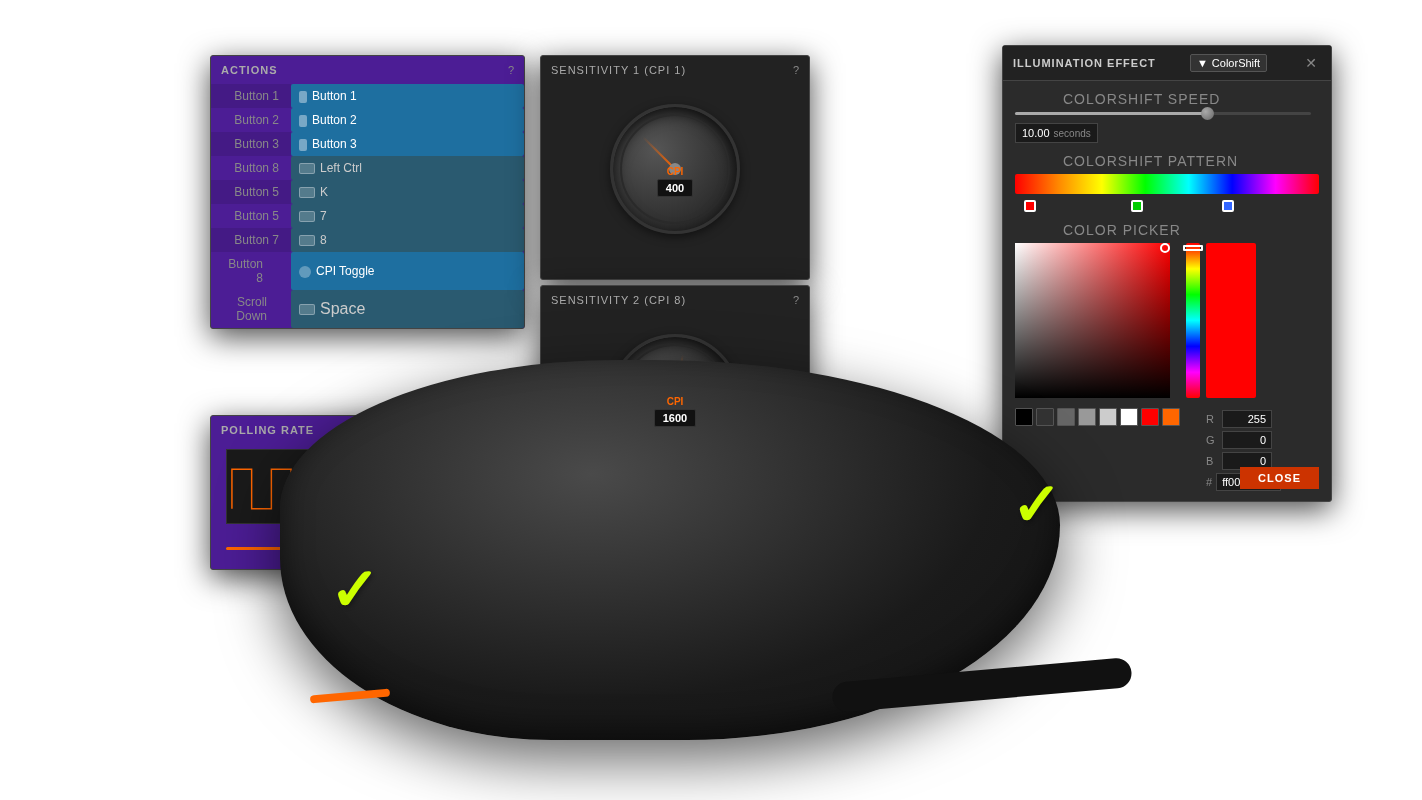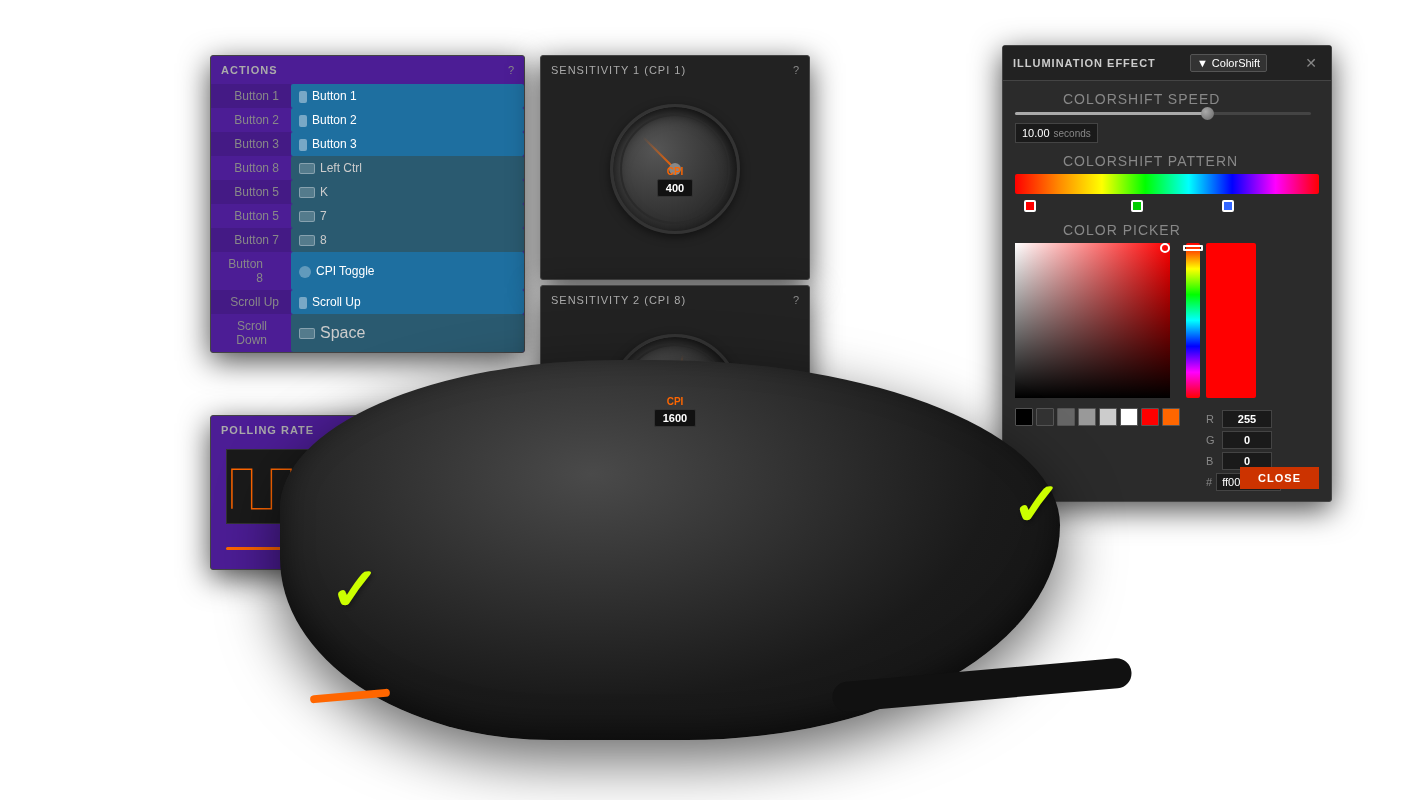--- a/index.html
+++ b/index.html
@@ -432,22 +432,21 @@
       font-size: 11px;
       width: 12px;
     }
     .rgb-input {
       background: #1a1a1a;
       border: 1px solid #444;
       color: #fff;
       font-size: 11px;
       padding: 2px 5px;
       width: 50px;
-      text-align: center;
-      font-weight: bold;
+      text-align: right;
     }
     .hex-row {
       display: flex;
       align-items: center;
       gap: 4px;
       margin-top: 2px;
     }
     .hex-label {
       color: #888;
       font-size: 11px;
@@ -531,24 +530,20 @@
           <td style="color: rgb(136, 136, 136); text-align: right; padding-right: 12px; font-size: 12px; width: 80px;">Button 5</td>
           <td style="padding: 5px 8px; font-size: 12px; border-radius: 2px; color: rgb(204, 204, 204); background: rgb(42, 90, 112);"><span style="display: inline-block; width: 16px; height: 11px; background: rgba(255, 255, 255, 0.2); border-radius: 2px; margin-right: 5px; vertical-align: middle; border: 1px solid rgba(255, 255, 255, 0.3);"></span>7</td>
         </tr>
         <tr style="background: rgba(0, 0, 0, 0.1);">
           <td style="color: rgb(136, 136, 136); text-align: right; padding-right: 12px; font-size: 12px; width: 80px;">Button 7</td>
           <td style="padding: 5px 8px; font-size: 12px; border-radius: 2px; color: rgb(204, 204, 204); background: rgb(42, 90, 112);"><span style="display: inline-block; width: 16px; height: 11px; background: rgba(255, 255, 255, 0.2); border-radius: 2px; margin-right: 5px; vertical-align: middle; border: 1px solid rgba(255, 255, 255, 0.3);"></span>8</td>
         </tr>
         <tr style="background: transparent;">
           <td style="color: rgb(136, 136, 136); text-align: right; padding-right: 28px; font-size: 12px; width: 80px;">Button 8</td>
           <td style="padding: 5px 8px; font-size: 12px; border-radius: 2px; color: rgb(255, 255, 255); background: rgb(30, 111, 160);"><span style="display: inline-block; width: 12px; height: 12px; background: rgba(255, 255, 255, 0.3); border-radius: 50%; margin-right: 5px; vertical-align: middle;"></span>CPI Toggle</td>
-        </tr>
-        <tr style="background: rgba(0, 0, 0, 0.1);">
-          <td style="color: rgb(136, 136, 136); text-align: right; padding-right: 12px; font-size: 12px; width: 80px;">Scroll Up</td>
-          <td style="padding: 5px 8px; font-size: 12px; border-radius: 2px; color: rgb(255, 255, 255); background: rgb(30, 111, 160);"><span style="display: inline-block; width: 8px; height: 12px; background: rgba(255, 255, 255, 0.4); border-radius: 2px; margin-right: 5px; vertical-align: middle;"></span>Scroll Up</td>
         </tr>
         <tr style="background: transparent;">
           <td style="color: rgb(136, 136, 136); text-align: right; padding-right: 24px; font-size: 12px; width: 80px;">Scroll Down</td>
           <td style="padding: 5px 8px; font-size: 16px; border-radius: 2px; color: rgb(204, 204, 204); background: rgb(42, 90, 112);"><span style="display: inline-block; width: 16px; height: 11px; background: rgba(255, 255, 255, 0.2); border-radius: 2px; margin-right: 5px; vertical-align: middle; border: 1px solid rgba(255, 255, 255, 0.3);"></span>Space</td>
         </tr>
       </tbody>
   </table>
 </div>
 
 <div class="panel sensitivity-panel sens1-panel">

